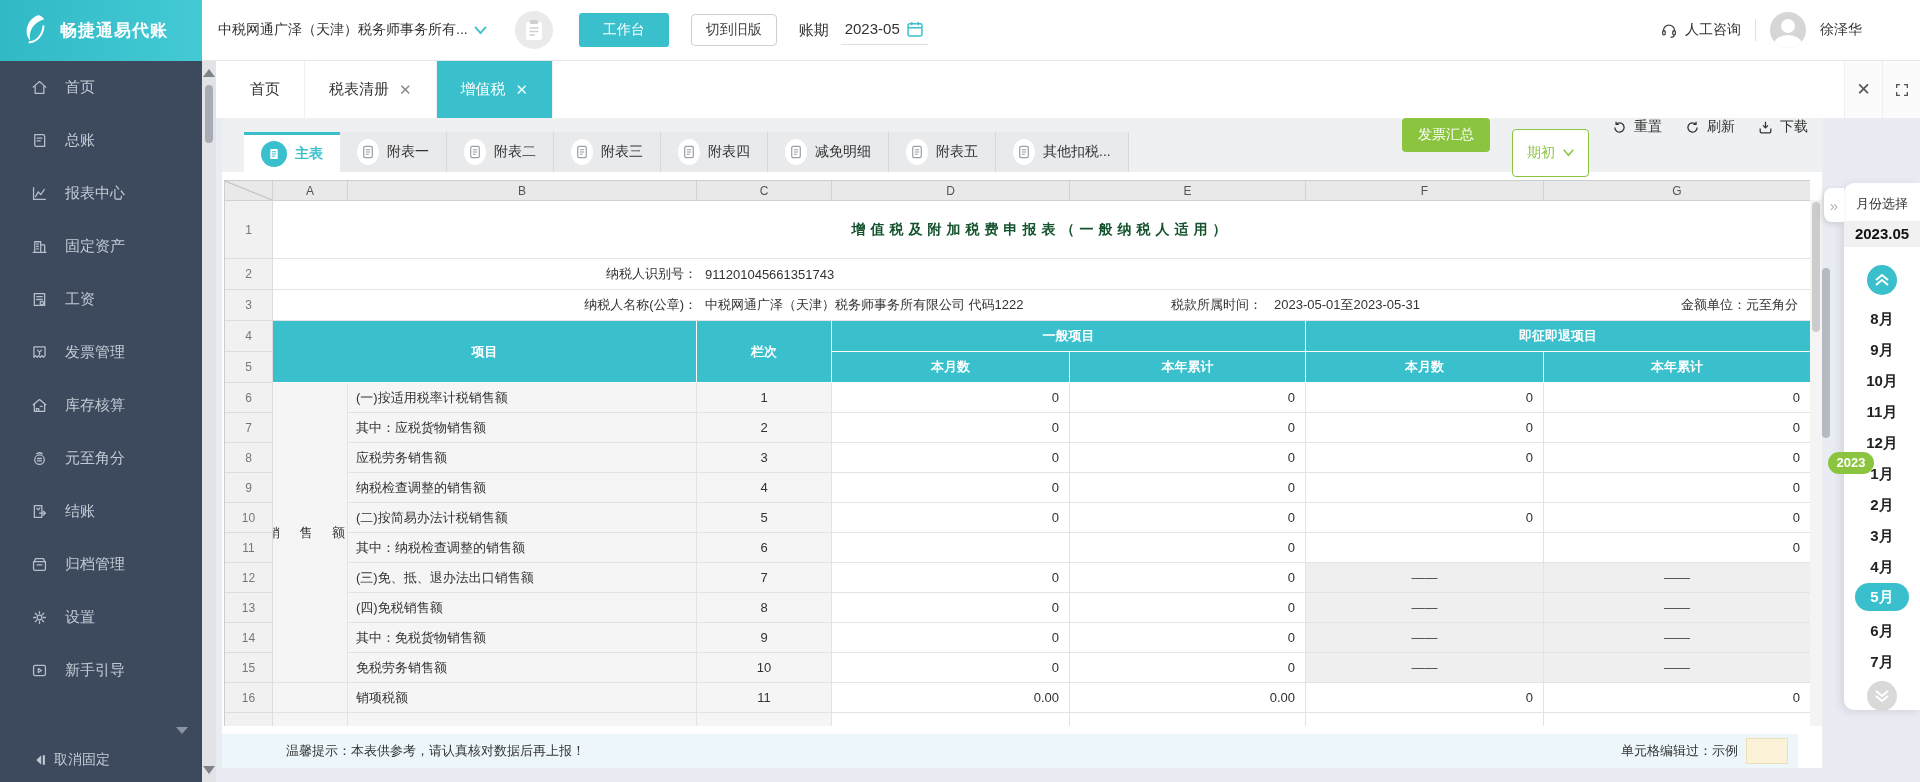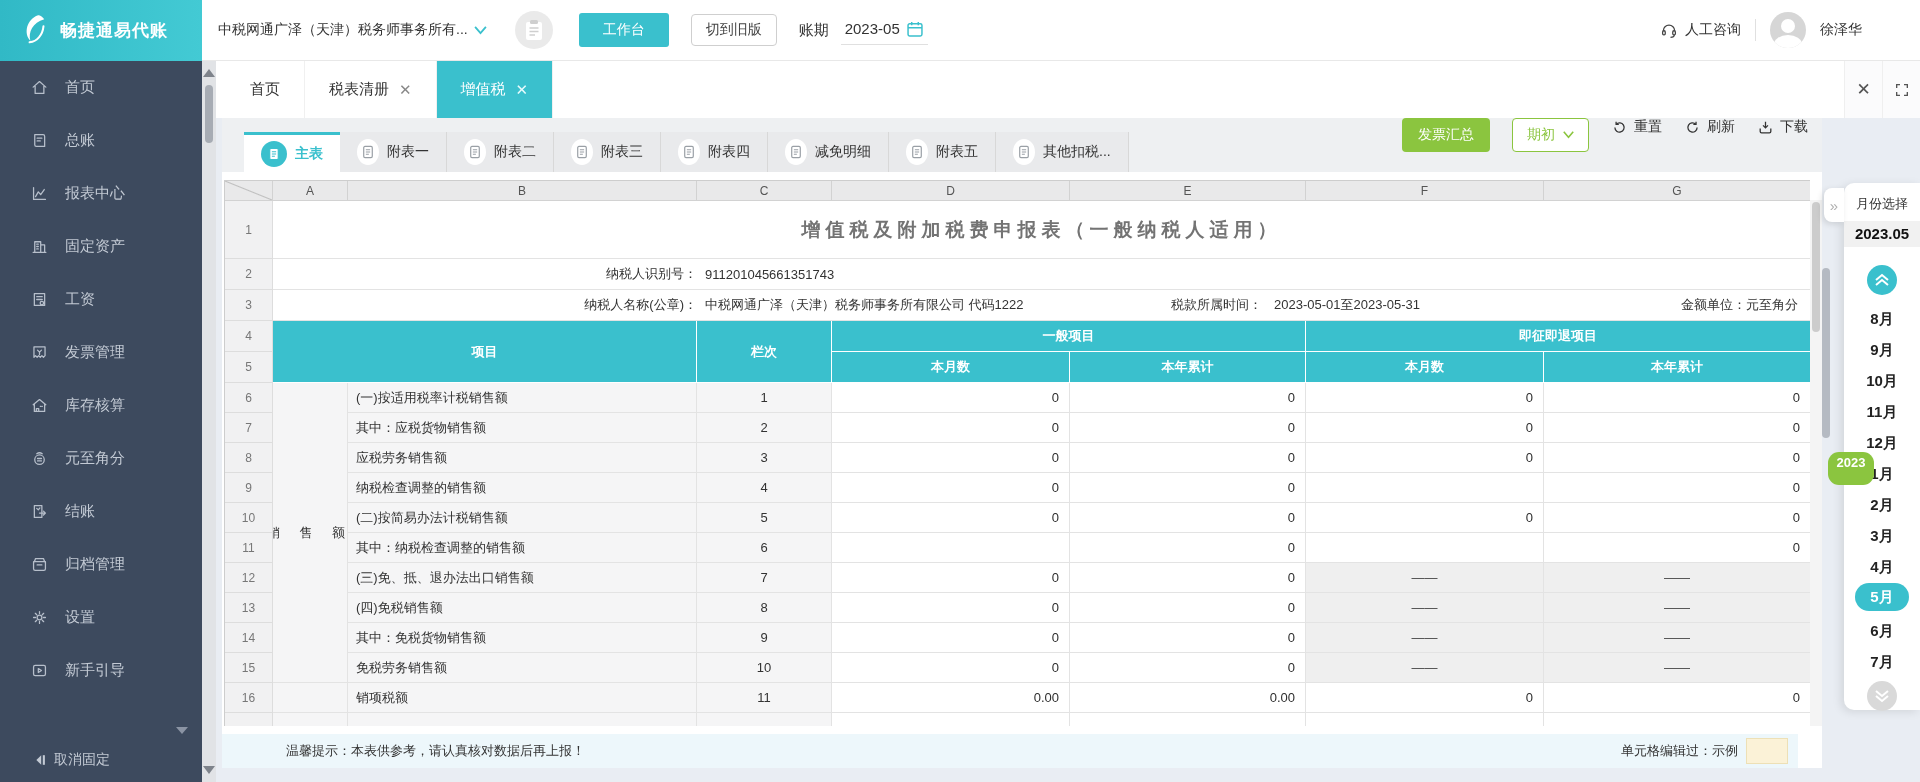--- a/index.html
+++ b/index.html
@@ -49,33 +49,33 @@
   
   .card { position:absolute; left:222px; top:118px; width:1600px; height:650px; background:#fff; z-index:5; }
   .subtabbar { height:54px; background:#eef0f2; display:flex; align-items:flex-end; padding-left:22px; }
   .subtabs { display:flex; height:40px; }
   .subtab { display:flex; align-items:center; gap:8px; padding:0 17px; background:#e9eaec; border-right:1px solid #d8d8d8; font-size:14px; color:#333; cursor:pointer; }
   .subtab.active { background:#fff; border-top:3px solid #3ac0cd; border-right:none; color:#3ac0cd; font-weight:bold; }
   .st-icon { width:22px; height:26px; border-radius:50%; background:#fff; display:flex; align-items:center; justify-content:center; }
   .subtab.active .st-icon { background:#3ac0cd; width:26px; height:26px; }
   .toolbar { margin-left:auto; display:flex; align-items:flex-start; gap:22px; padding-right:14px; height:54px; }
   .btn-green { height:34px; padding:0 16px; background:#8bc53f; color:#fff; border:none; border-radius:4px; font-size:14px; cursor:pointer; }
-  .btn-green-o { height:34px; padding:0 14px; background:#fff; color:#8bc53f; border:1px solid #8bc53f; border-radius:4px; font-size:14px; cursor:pointer; display:flex; align-items:center; gap:8px; }
+  .btn-green-o { height:48px; padding:0 14px; background:#fff; color:#8bc53f; border:1px solid #8bc53f; border-radius:4px; font-size:14px; cursor:pointer; display:flex; align-items:center; gap:8px;margin-top:11px; }
   .tool-link { display:flex; align-items:center; gap:6px; font-size:14px; color:#333; cursor:pointer; }
 
   
   .grid-area { position:absolute; left:2px; top:62px; width:1586px; height:546px; overflow:hidden; }
   #grid { display:grid; grid-template-columns:48px 75px 349px 135px 238px 236px 238px 267px;
           grid-template-rows:20px 58px 31px 31px 31px 31px repeat(11,30px) 30px;
           border-left:1px solid #cdcdcd; border-top:1px solid #cdcdcd; font-size:13px; }
   .g { border-right:1px solid #e3e3e3; border-bottom:1px solid #e3e3e3; background:#fff; display:flex; align-items:center; overflow:hidden; white-space:nowrap; }
   .g.colh { background:#e9e9ea; border-color:#d2d2d2; justify-content:center; color:#555; font-size:12px; }
   .g.corner { background:#e9e9ea linear-gradient(to top right,transparent 47%,#bfbfbf 50%,transparent 53%); border-color:#d2d2d2; }
   .g.rh { background:#f1f1f2; border-color:#ddd; justify-content:center; color:#777; font-size:12px; }
-  .g.title-cell { justify-content:center; font-size:19px; font-weight:bold; letter-spacing:5px; color:#737373; }
+  .g.title-cell { justify-content:center; font-size:14px; font-weight:bold; letter-spacing:5px; color:#14532d; }
   .g.info { font-size:13px; }
   .inf-lab { width:424px; text-align:right; flex-shrink:0; }
   .inf-val { margin-left:8px; }
   .inf-val2 { margin-left:8px; width:462px; flex-shrink:0; }
   .p-lab { margin-left:4px; }
   .p-val { margin-left:12px; }
   .unit { margin-left:auto; padding-right:12px; }
   .g.teal { background:#3ac0cd; border-color:#fff; color:#fff; font-weight:bold; justify-content:center; font-size:13px; }
   .g.lab { background:#f5f5f6; padding-left:8px; }
   .g.line { background:#f5f5f6; justify-content:center; }
@@ -94,21 +94,21 @@
   .collapse-handle { position:absolute; right:76px; top:188px; width:20px; height:34px; background:#fff; border-radius:8px 0 0 8px; box-shadow:-2px 2px 6px rgba(0,0,0,.12); display:flex; align-items:center; justify-content:center; color:#b0b0b0; font-size:15px; cursor:pointer; z-index:26; }
   .page-thumb { position:absolute; right:90px; top:268px; width:8px; height:170px; background:#b5bac2; border-radius:4px; z-index:24; }
   .month-panel { position:absolute; right:0; top:183px; width:76px; height:527px; background:#fff; border-radius:10px 0 0 10px; box-shadow:-3px 2px 10px rgba(0,0,0,.10); z-index:25; }
   .mp-title { padding-top:12px; text-align:center; font-size:13px; color:#333; }
   .mp-current { margin-top:8px; height:26px; line-height:26px; text-align:center; background:#f1f1f1; font-size:15px; font-weight:bold; color:#111; }
   .mp-up { width:30px; height:30px; border-radius:50%; background:#3ac0cd; margin:18px auto 8px; display:flex; align-items:center; justify-content:center; cursor:pointer; }
   .mp-down { width:30px; height:30px; border-radius:50%; background:#d9d9d9; margin:4px auto 0; display:flex; align-items:center; justify-content:center; cursor:pointer; }
   .mp-months { position:relative; }
   .month { height:31px; line-height:31px; text-align:center; font-size:15px; font-weight:bold; color:#222; cursor:pointer; }
   .month.active { width:54px; height:28px; line-height:28px; margin:1px auto 4px; background:#3ac0cd; color:#fff; border-radius:15px; }
-  .year-badge { position:absolute; left:-16px; width:46px; height:33px; line-height:21px; text-align:center; background:#8bc53f; color:#fff; font-size:13px; font-weight:bold; border-radius:11px; z-index:2; }
+  .year-badge { position:absolute; left:-16px; width:46px; height:22px; line-height:21px; text-align:center; background:#8bc53f; color:#fff; font-size:13px; font-weight:bold; border-radius:11px; z-index:2; }
 
   svg { display:block; }
 </style>
 </head>
 <body>
 
 <header class="topbar">
   <div class="logo">
     <span>
       <svg width="34" height="38" viewBox="0 0 44 48">

